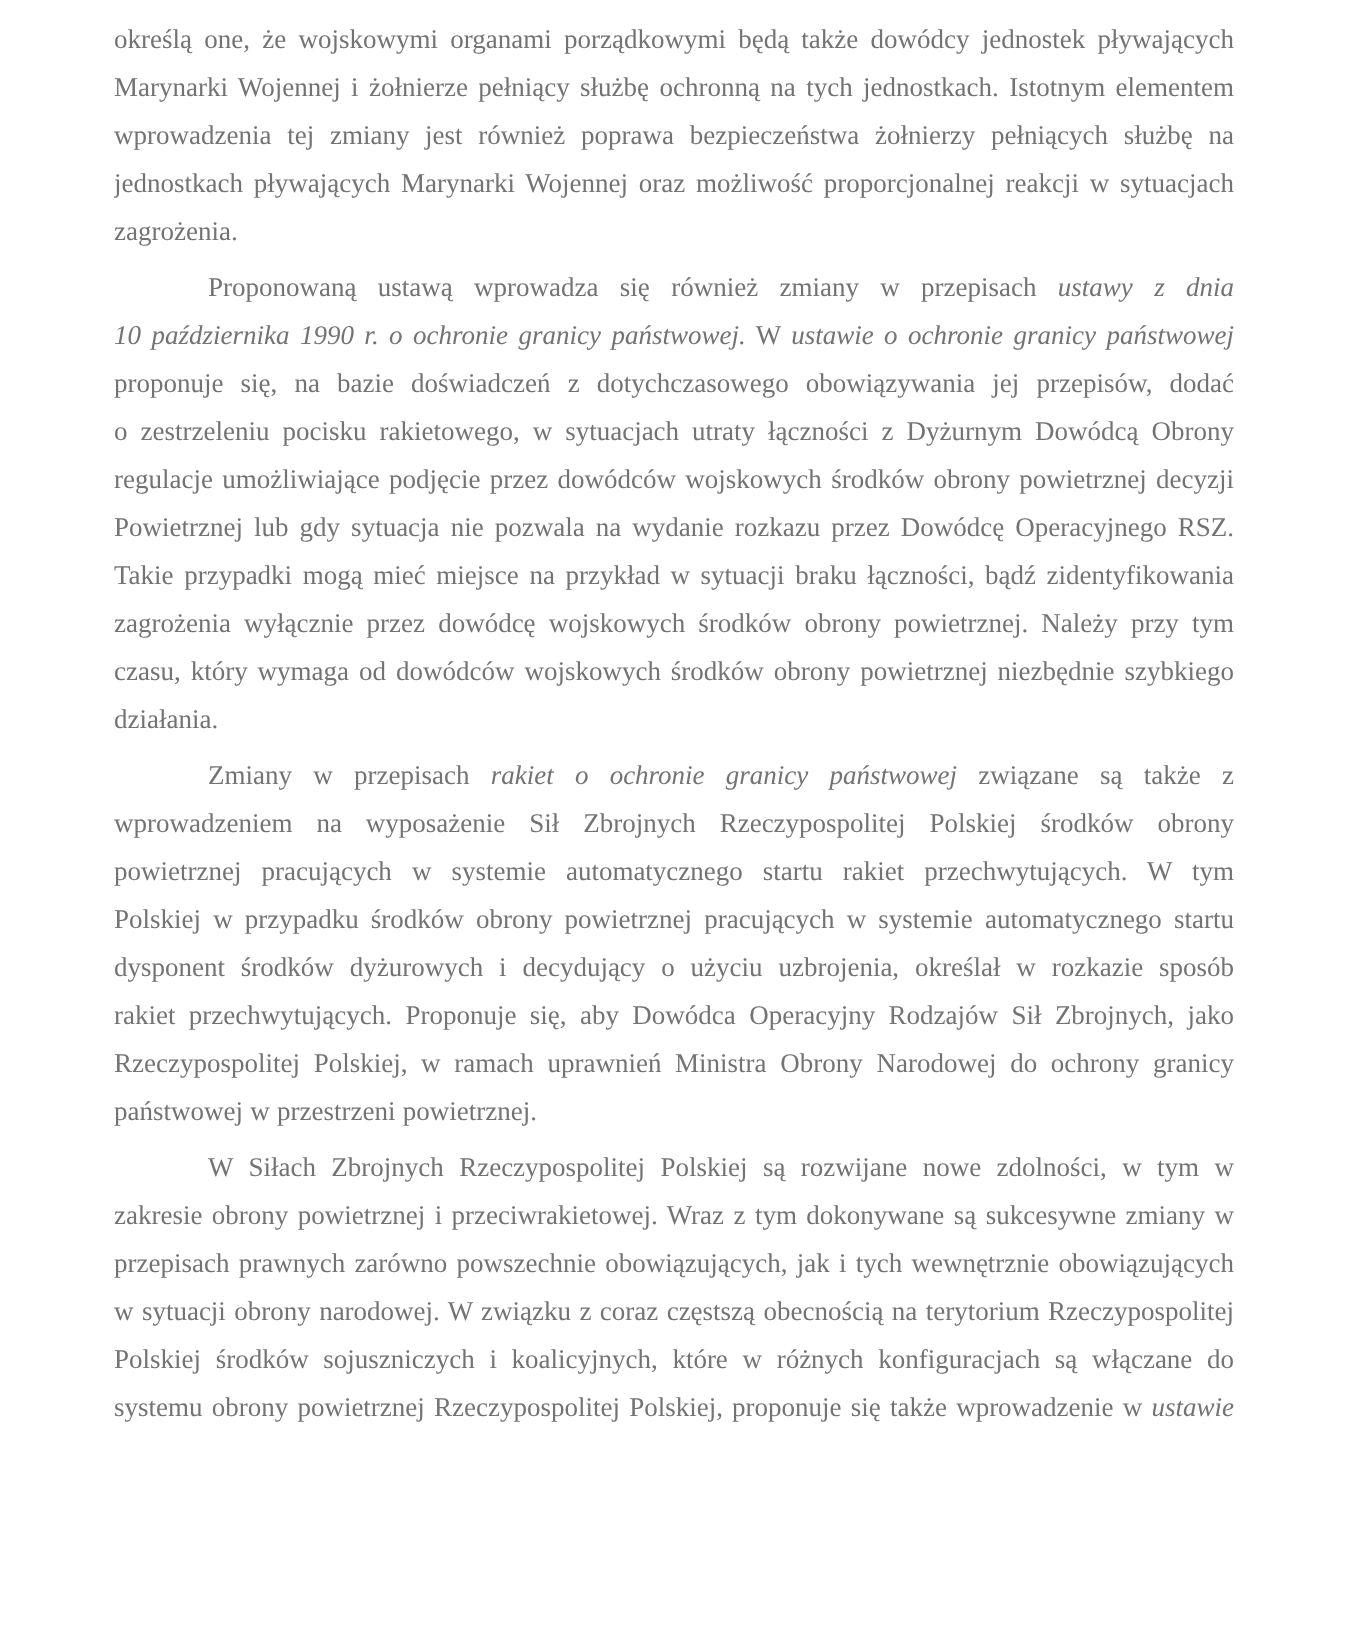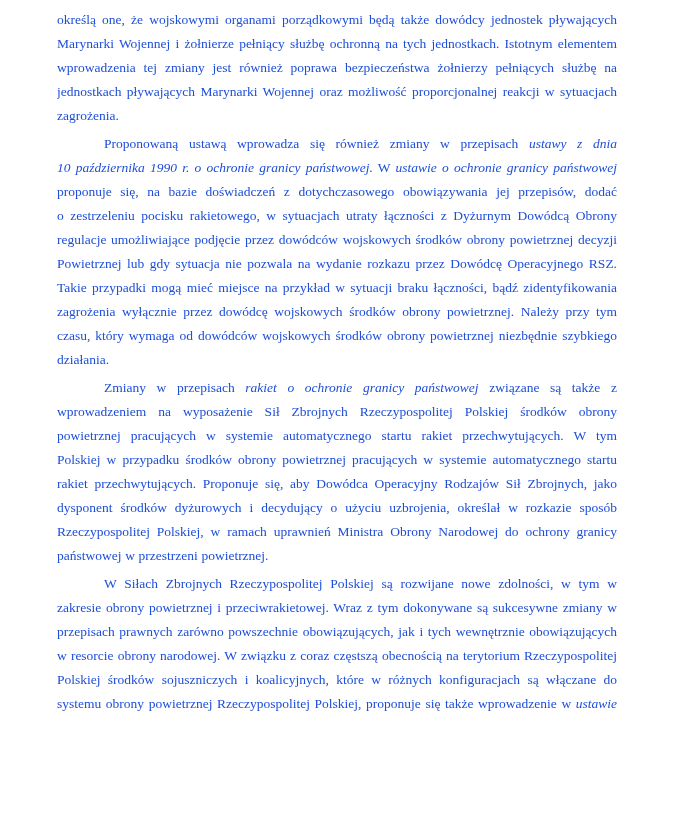--- a/index.html
+++ b/index.html
@@ -39,21 +39,21 @@
   .line.indent {
     text-indent: 47px;
   }
   .line i {
     font-style: italic;
   }
 </style>
 </head>
 <body>
 
-<div class="page" style="color: #1d4ed8; background: rgb(255, 255, 255);">
+<div class="page" style="color: #737373; background: rgb(255, 255, 255);">
   <div>
       <div class="paragraph">
         <div class="line"><span>określą one, że wojskowymi organami porządkowymi będą także dowódcy jednostek pływających</span></div>
         <div class="line"><span>Marynarki Wojennej i żołnierze pełniący służbę ochronną na tych jednostkach. Istotnym elementem</span></div>
         <div class="line"><span>wprowadzenia tej zmiany jest również poprawa bezpieczeństwa żołnierzy pełniących służbę na</span></div>
         <div class="line"><span>jednostkach pływających Marynarki Wojennej oraz możliwość proporcjonalnej reakcji w sytuacjach</span></div>
         <div class="line last"><span>zagrożenia.</span></div>
       </div>
       <div class="paragraph">
         <div class="line indent"><span>Proponowaną ustawą wprowadza się również zmiany w przepisach </span><i>ustawy z dnia</i></div>
@@ -65,27 +65,27 @@
         <div class="line"><span>Takie przypadki mogą mieć miejsce na przykład w sytuacji braku łączności, bądź zidentyfikowania</span></div>
         <div class="line"><span>zagrożenia wyłącznie przez dowódcę wojskowych środków obrony powietrznej. Należy przy tym</span></div>
         <div class="line"><span>czasu, który wymaga od dowódców wojskowych środków obrony powietrznej niezbędnie szybkiego</span></div>
         <div class="line last"><span>działania.</span></div>
       </div>
       <div class="paragraph">
         <div class="line indent"><span>Zmiany w przepisach </span><i>rakiet o ochronie granicy państwowej</i><span> związane są także z</span></div>
         <div class="line"><span>wprowadzeniem na wyposażenie Sił Zbrojnych Rzeczypospolitej Polskiej środków obrony</span></div>
         <div class="line"><span>powietrznej pracujących w systemie automatycznego startu rakiet przechwytujących. W tym</span></div>
         <div class="line"><span>Polskiej w przypadku środków obrony powietrznej pracujących w systemie automatycznego startu</span></div>
+        <div class="line"><span>dysponent środków dyżurowych i decydujący o użyciu uzbrojenia, określał w rozkazie sposób</span></div>
         <div class="line"><span>rakiet przechwytujących. Proponuje się, aby Dowódca Operacyjny Rodzajów Sił Zbrojnych, jako</span></div>
-        <div class="line"><span>dysponent środków dyżurowych i decydujący o użyciu uzbrojenia, określał w rozkazie sposób</span></div>
         <div class="line"><span>Rzeczypospolitej Polskiej, w ramach uprawnień Ministra Obrony Narodowej do ochrony granicy</span></div>
         <div class="line last"><span>państwowej w przestrzeni powietrznej.</span></div>
       </div>
       <div class="paragraph">
         <div class="line indent"><span>W Siłach Zbrojnych Rzeczypospolitej Polskiej są rozwijane nowe zdolności, w tym w</span></div>
         <div class="line"><span>zakresie obrony powietrznej i przeciwrakietowej. Wraz z tym dokonywane są sukcesywne zmiany w</span></div>
         <div class="line"><span>przepisach prawnych zarówno powszechnie obowiązujących, jak i tych wewnętrznie obowiązujących</span></div>
-        <div class="line"><span>w resorcie obrony narodowej. W związku z coraz częstszą obecnością na terytorium Rzeczypospolitej</span></div>
+        <div class="line"><span>w sytuacji obrony narodowej. W związku z coraz częstszą obecnością na terytorium Rzeczypospolitej</span></div>
         <div class="line"><span>Polskiej środków sojuszniczych i koalicyjnych, które w różnych konfiguracjach są włączane do</span></div>
         <div class="line"><span>systemu obrony powietrznej Rzeczypospolitej Polskiej, proponuje się także wprowadzenie w </span><i>ustawie</i></div>
       </div>
     </div>
 </div>
 
 </body></html>

